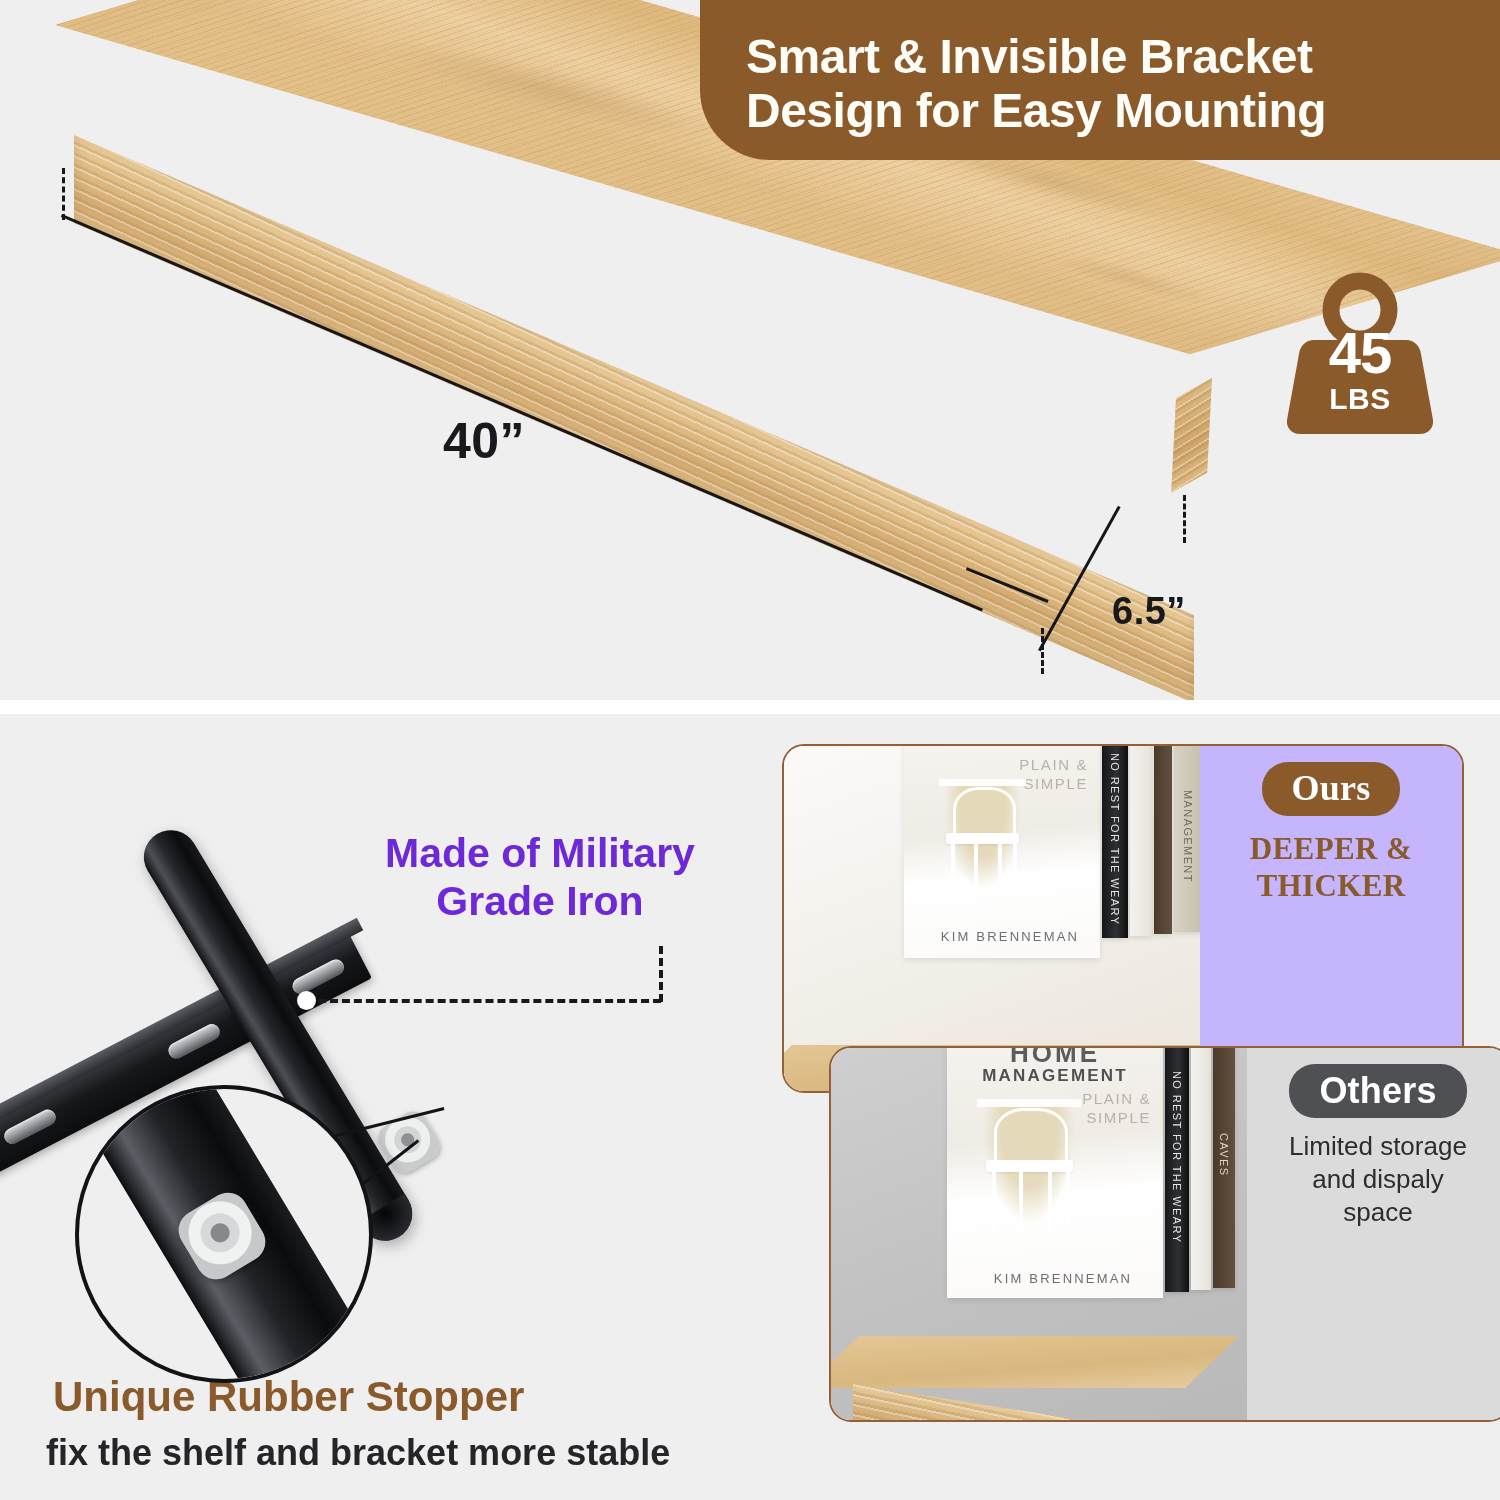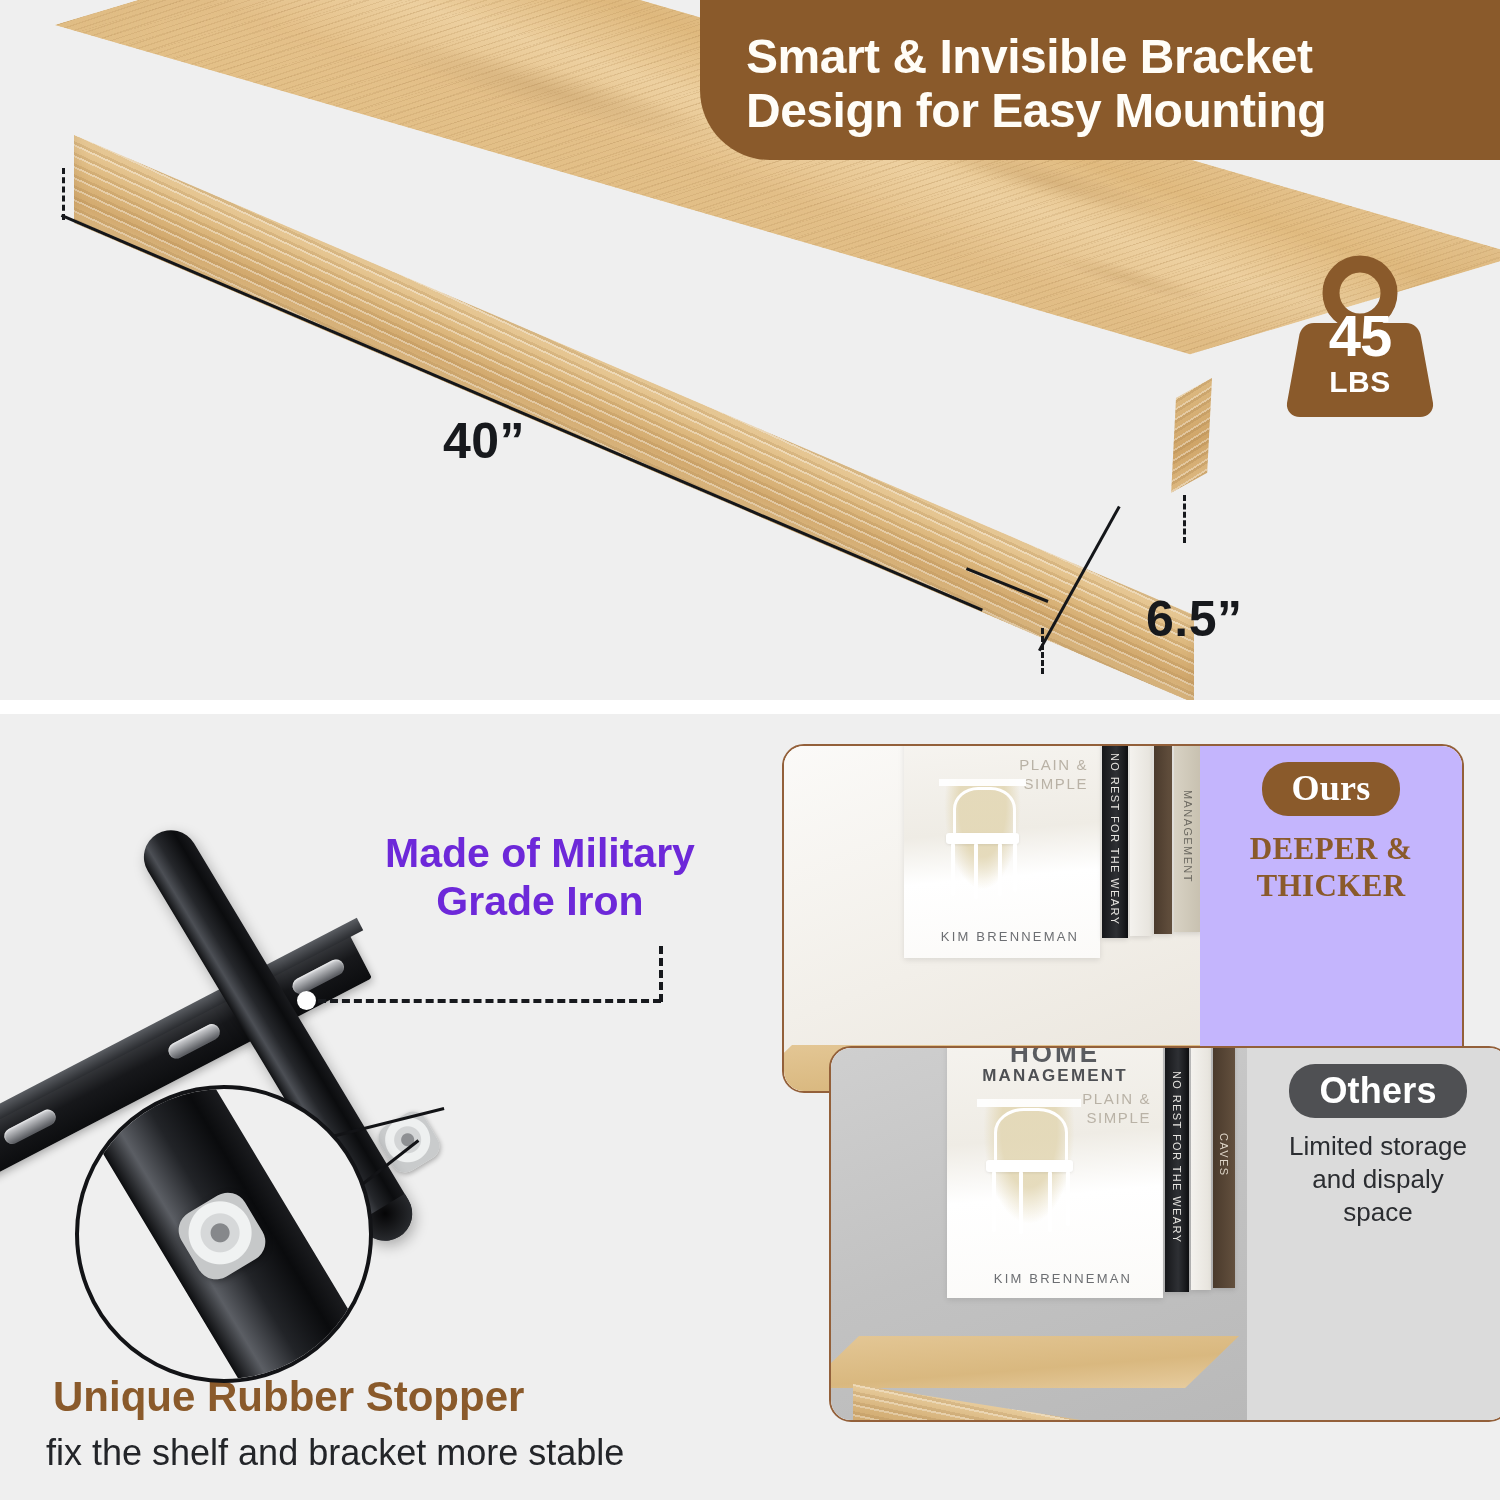--- a/index.html
+++ b/index.html
@@ -106,26 +106,26 @@
     background:#14161a;transform-origin:0 0;transform:rotate(-61deg);z-index:4;
   }
   .dim65-dash-a{left:1183px;top:495px;height:48px;}
   .dim65-dash-b{left:1041px;top:628px;height:46px;}
   .dim65-tick{
     position:absolute;left:960px;top:600px;width:88px;height:3px;background:#14161a;
     transform-origin:100% 50%;transform:rotate(22deg);z-index:4;
   }
   .dim-label-65{
     position:absolute;left:1112px;top:590px;
-    font-size:50px;font-weight:bold;color:#17191d;letter-spacing:0.5px;z-index:5;margin-left:34px;
+    font-size:38px;font-weight:bold;color:#17191d;letter-spacing:0.5px;z-index:5;
   }
 
   
   .weight-badge{
-    position:absolute;left:1280px;top:255px;width:160px;height:165px;z-index:6;
+    position:absolute;left:1280px;top:272px;width:160px;height:165px;z-index:6;
   }
   .weight-text{
     position:absolute;left:0;top:52px;width:160px;
     text-align:center;color:#ffffff;line-height:1;
   }
   .weight-num{font-size:58px;font-weight:bold;letter-spacing:-1px;}
   .weight-unit{font-size:30px;font-weight:bold;letter-spacing:0.5px;margin-top:2px;}
 
   
   .divider{position:absolute;left:0;top:700px;width:1500px;height:14px;background:#ffffff;z-index:9;}
@@ -215,20 +215,21 @@
   }
   .rubber-title{
     position:absolute;left:53px;top:1374px;width:720px;
     color:#8a5a2b;font-size:42px;font-weight:bold;line-height:1.1;
     z-index:7;
   }
   .rubber-sub{
     position:absolute;left:46px;top:1432px;width:760px;
     color:#232529;font-size:36px;line-height:1.15;
     z-index:7;
+    font-weight:bold;
   }
 
   
   .cmp-card{
     position:absolute;
     border:2px solid #93603a;
     border-radius:22px;
     overflow:hidden;
     display:flex;
     background:#ffffff;

